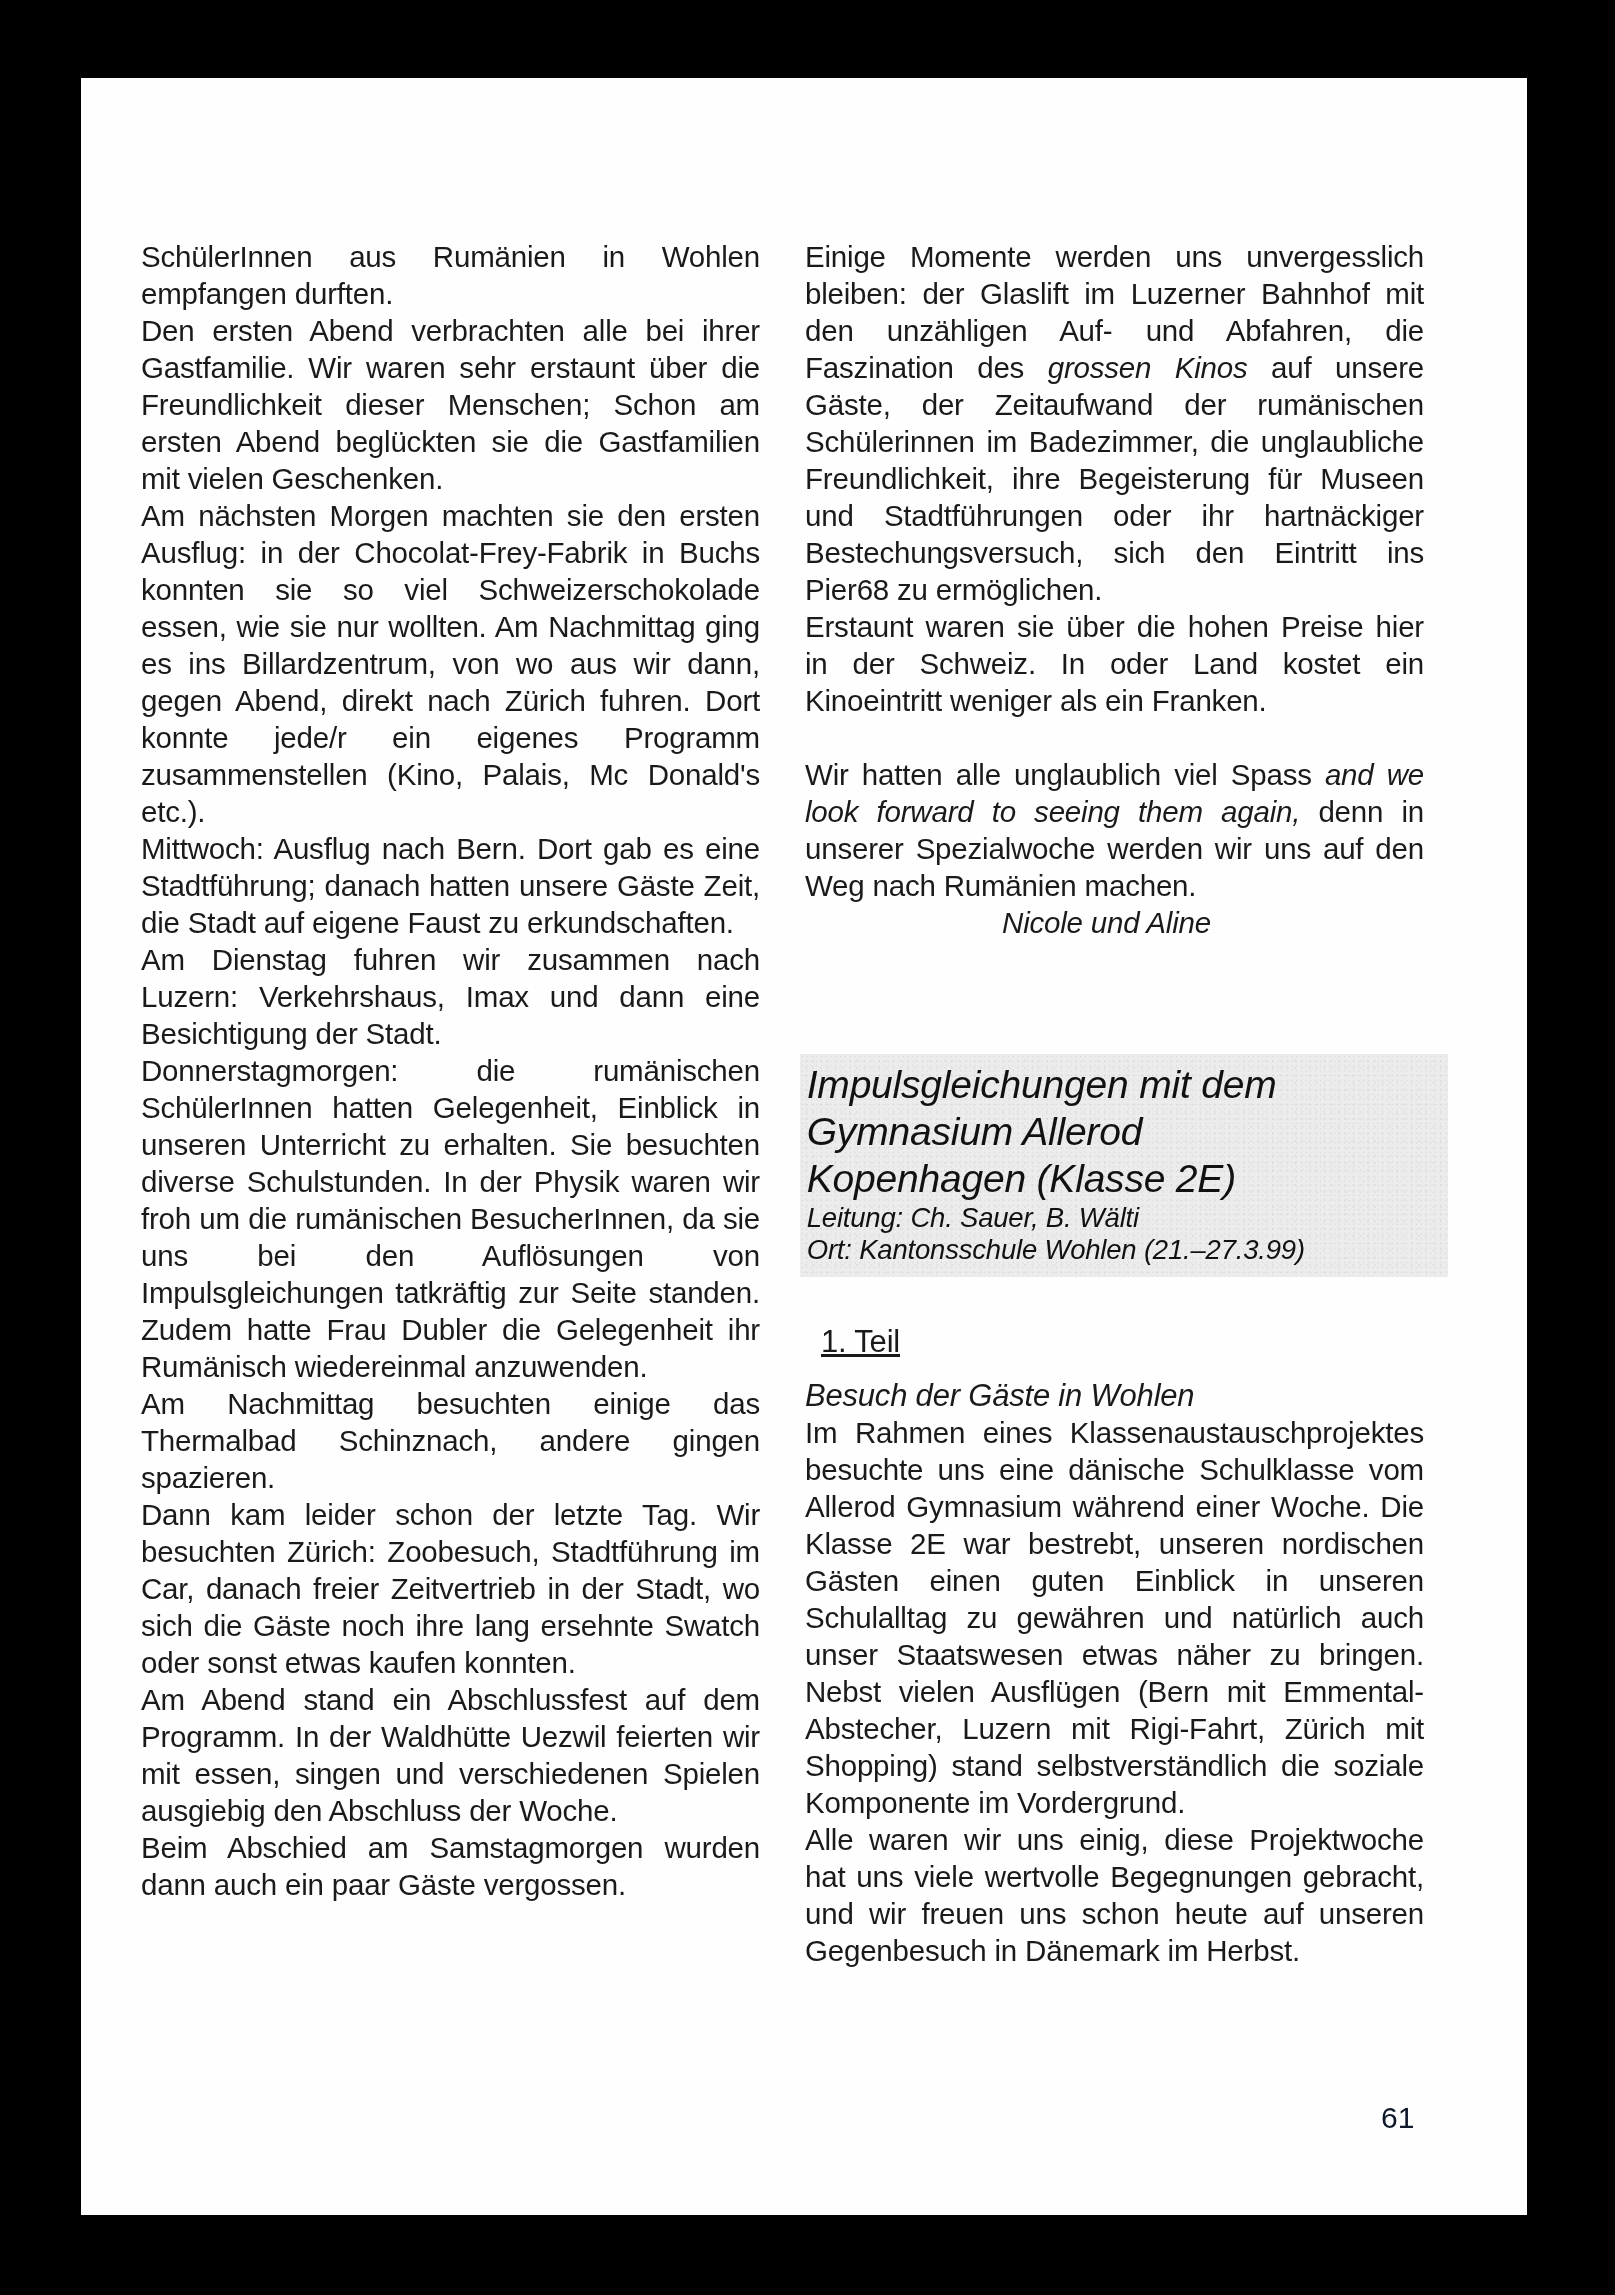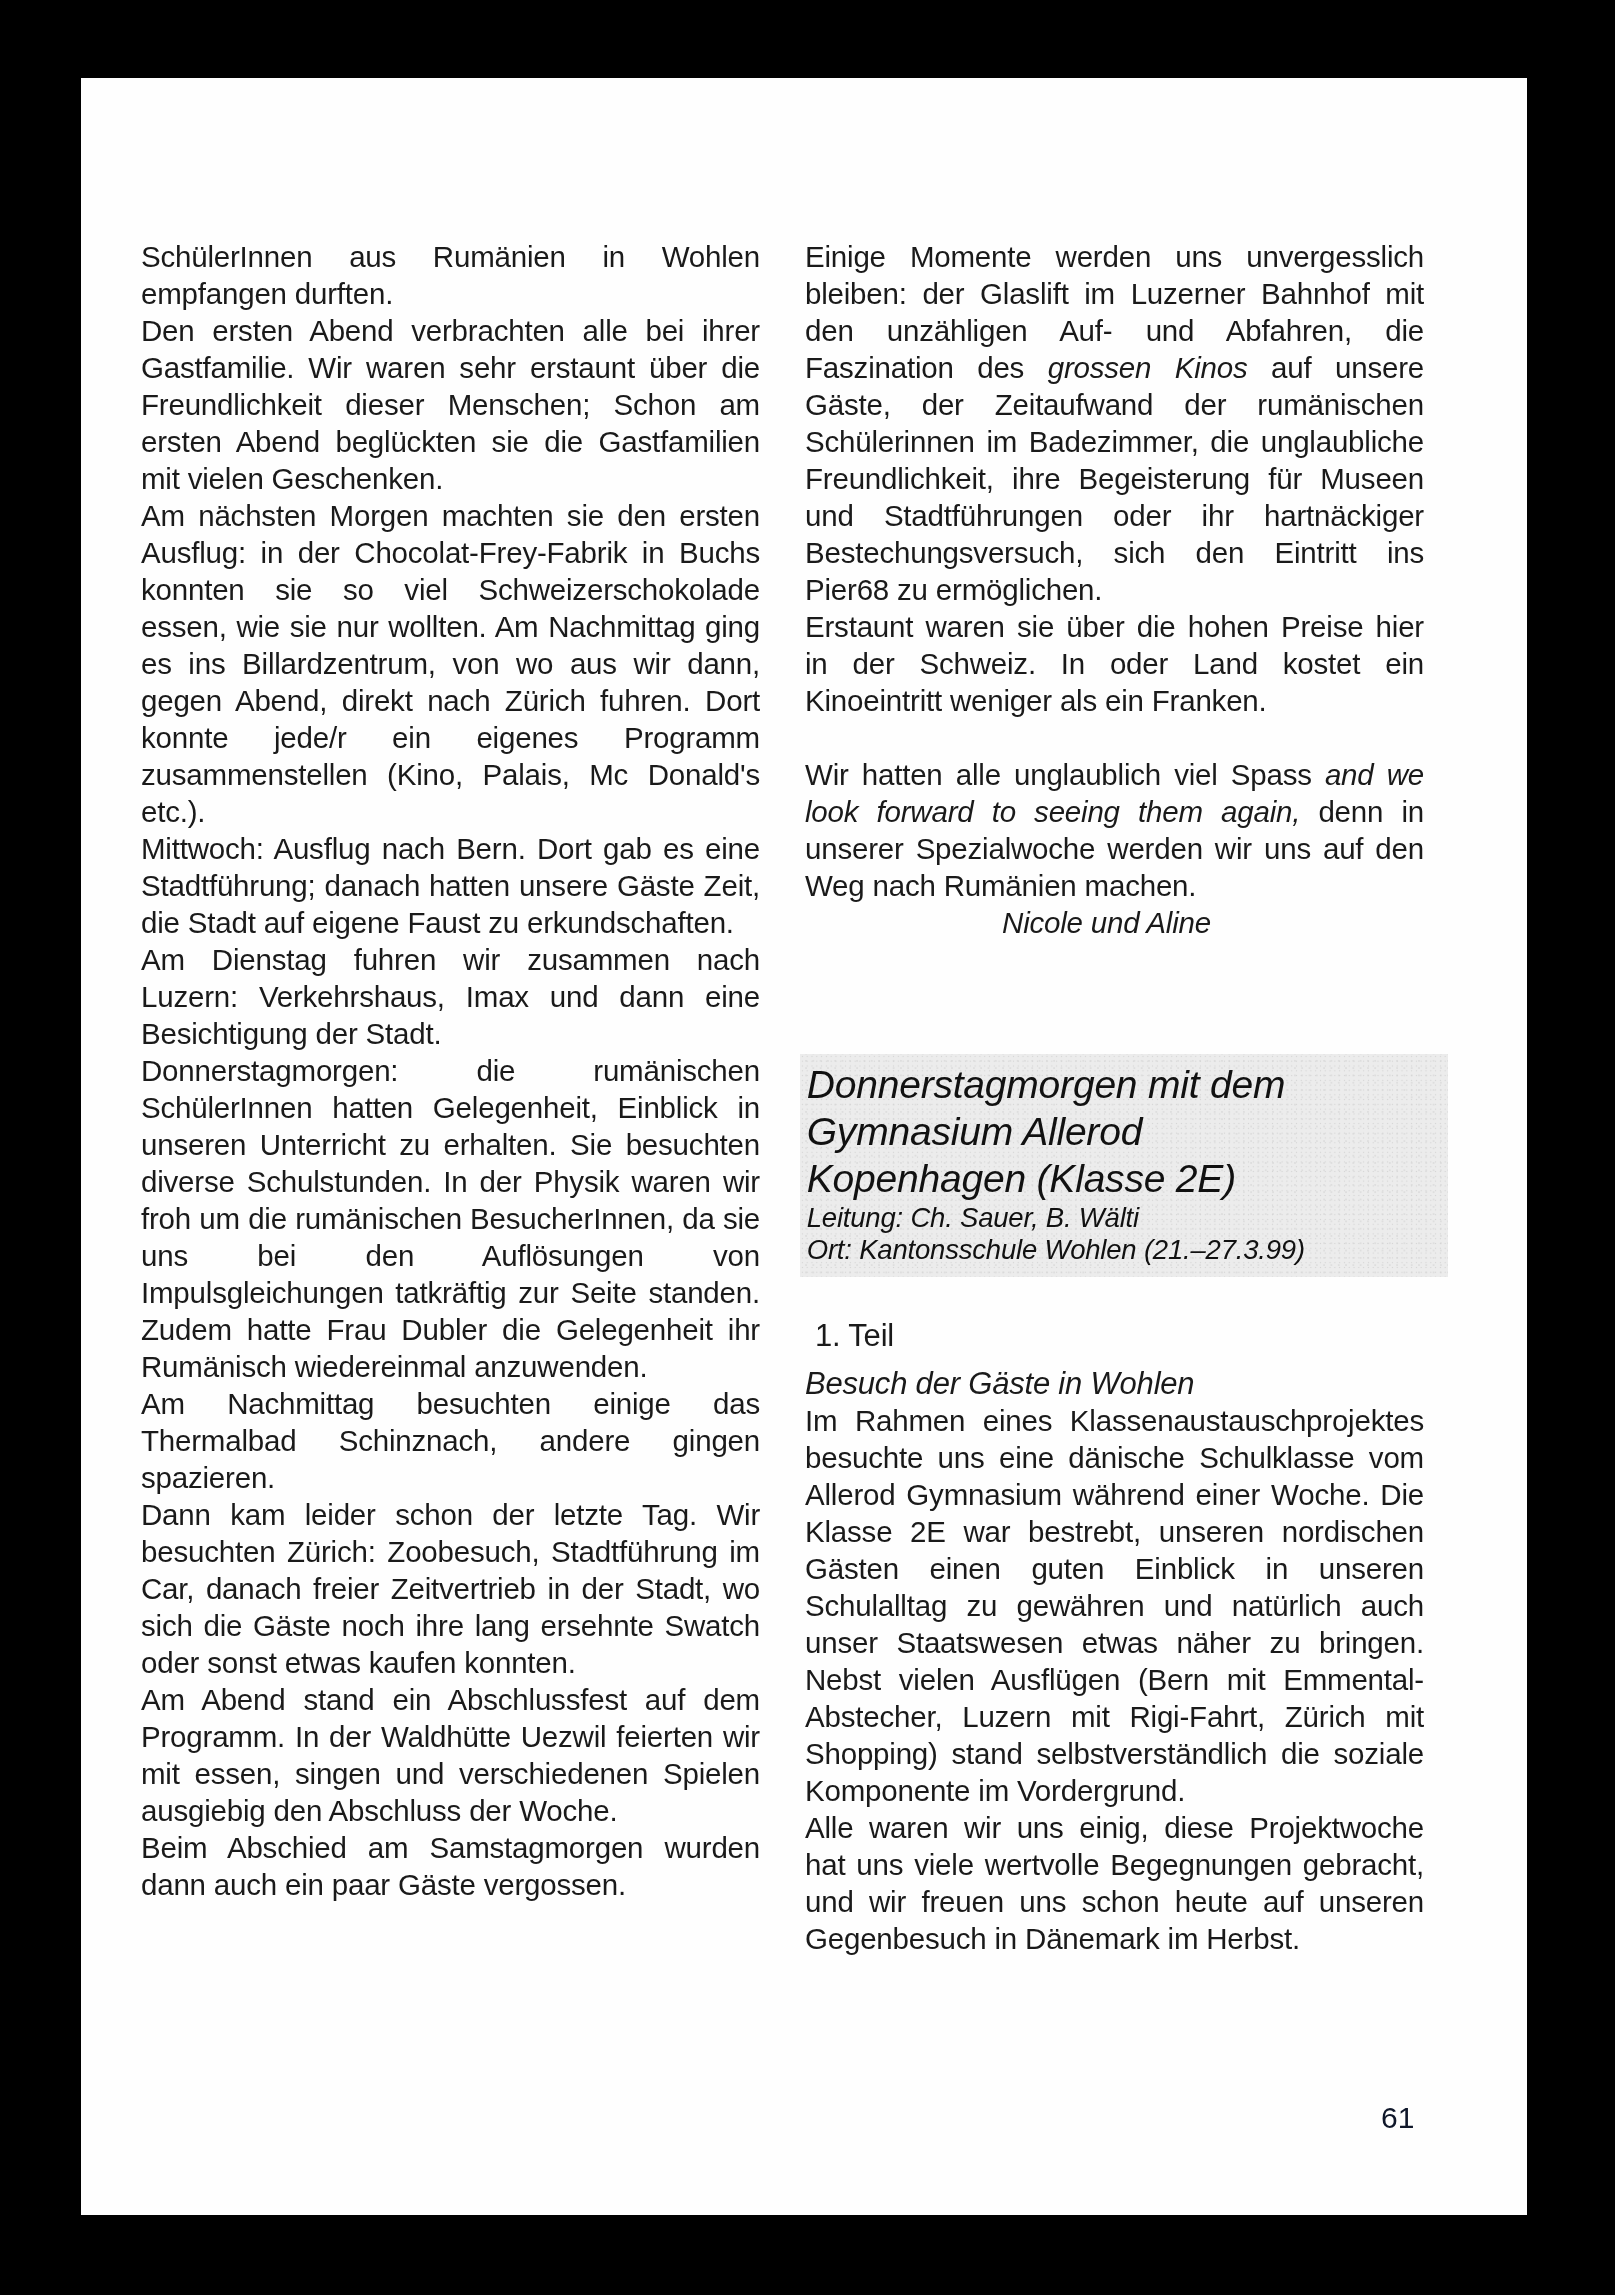--- a/index.html
+++ b/index.html
@@ -76,23 +76,24 @@
   }
   .heading-meta {
     margin: 0;
     font-style: italic;
     font-size: 27.5px;
     line-height: 32px;
     color: #111;
   }
 
   .part-label {
-    margin: 10px;
+    margin: 16px;
     font-size: 31px;
     line-height: 39px;
+    text-decoration: underline;
   }
   .part-subtitle {
     margin: 0;
     font-style: italic;
     font-size: 31px;
     line-height: 37px;
   }
 
   .page-number {
     position: absolute;
@@ -126,21 +127,21 @@
 
     <div class="gap"></div>
 
     <p class="para"><span>Wir hatten alle unglaublich viel Spass </span><em>and we look forward to seeing them again,</em><span> denn in unserer Spezialwoche werden wir uns auf den Weg nach Rumänien machen.</span></p>
     <p class="signature">Nicole und Aline</p>
 
     <div class="gap-lg"></div>
 
     <div class="heading-box">
       <h2 class="heading-title">
-        <span>Donnerstagmorgen mit dem</span><br>
+        <span>Impulsgleichungen mit dem</span><br>
         <span>Gymnasium Allerod</span><br>
         <span>Kopenhagen (Klasse 2E)</span>
       </h2>
       <p class="heading-meta">Leitung: Ch. Sauer, B. Wälti</p>
       <p class="heading-meta">Ort: Kantonsschule Wohlen (21.–27.3.99)</p>
     </div>
 
     <div class="gap-sm"></div>
 
     <p class="part-label">1. Teil</p>

